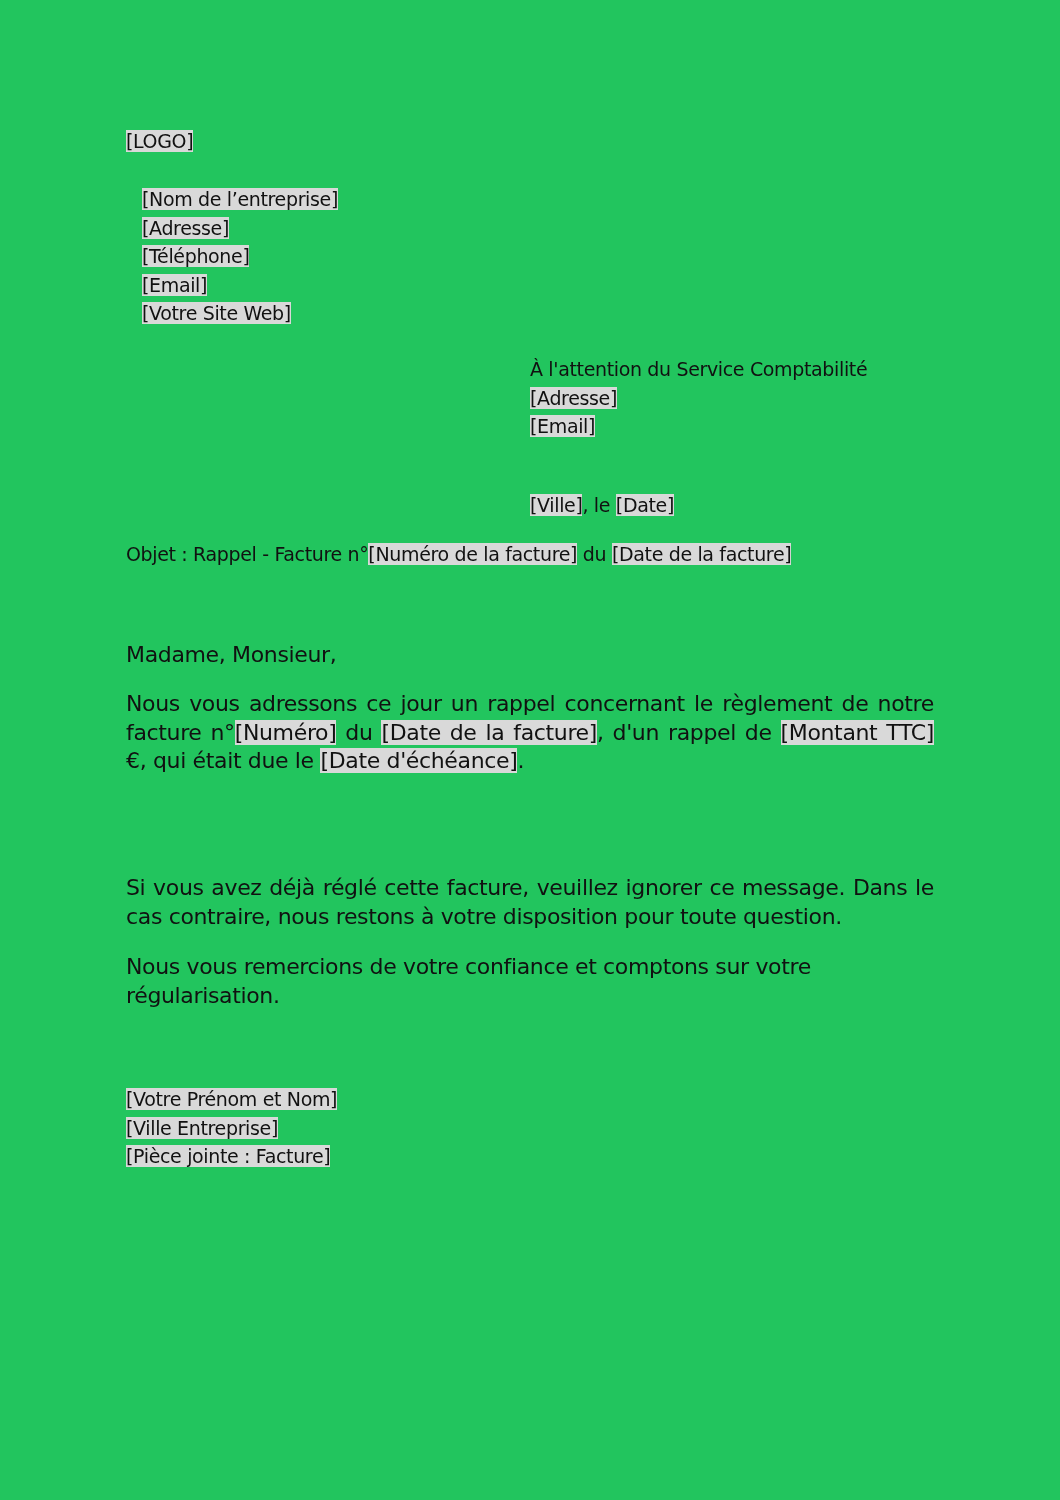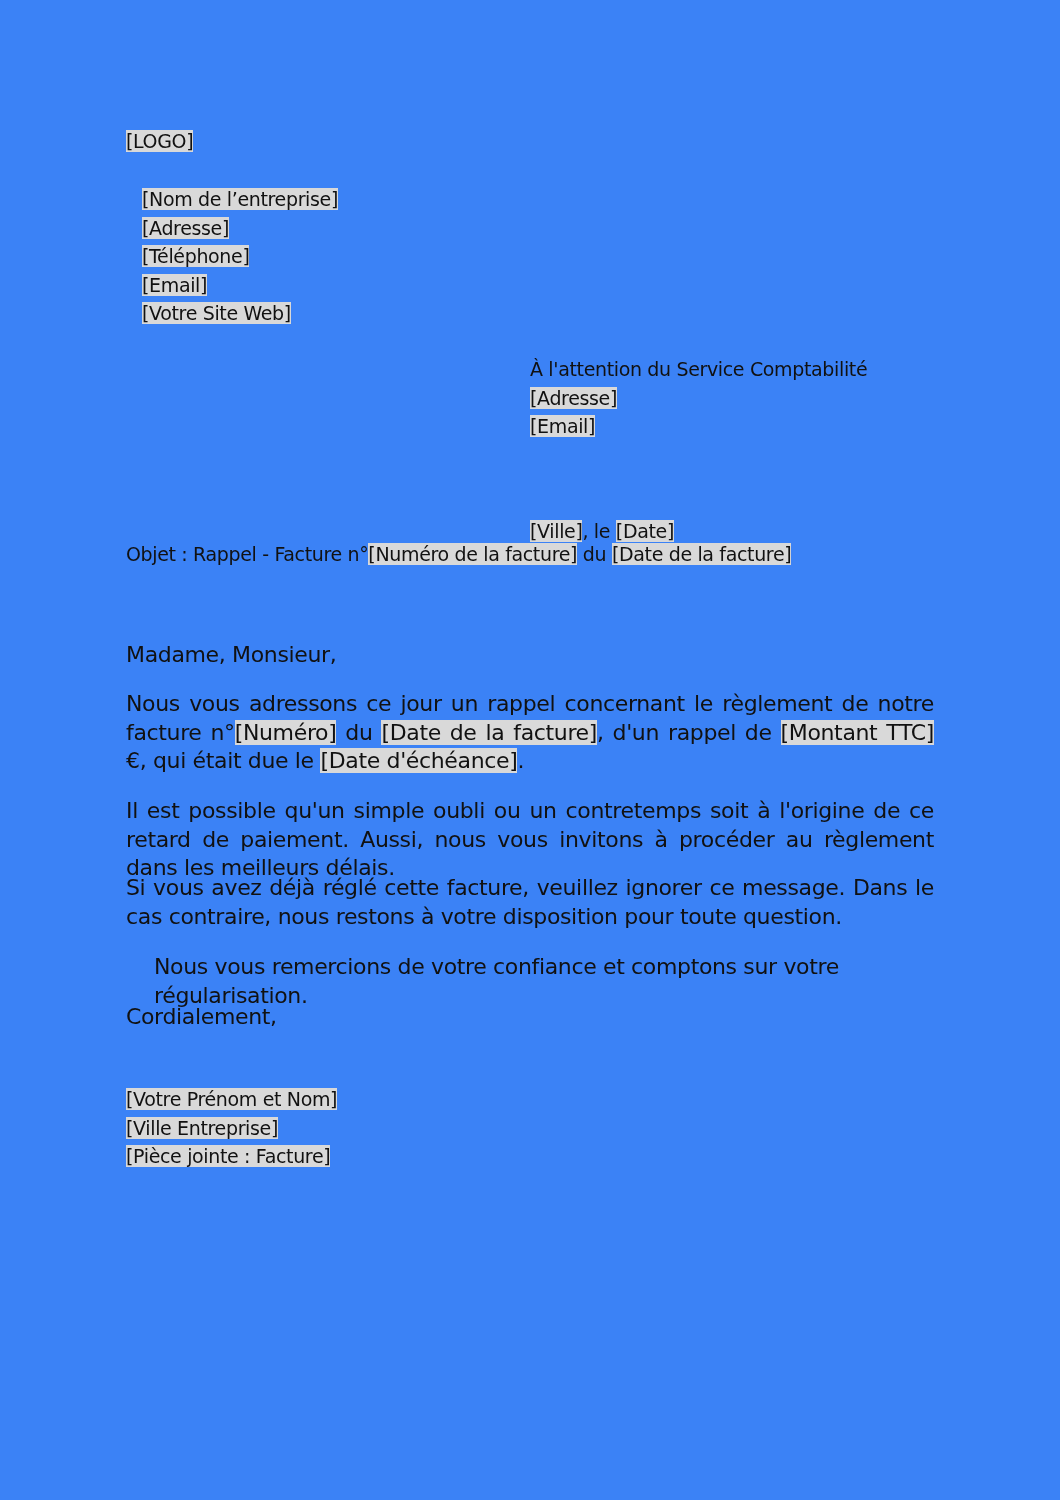--- a/index.html
+++ b/index.html
@@ -1,18 +1,18 @@
 <!DOCTYPE html>
 <html><head>
 <meta charset="utf-8">
 <style>
   html, body { margin: 0; padding: 0; background: #ffffff; }
   body { width: 1060px; height: 1500px; position: relative; overflow: hidden;
          font-family: "DejaVu Sans", sans-serif; color: #111111; }
-  .page { position: absolute; left: 0; top: 0; width: 1060px; height: 1500px; background: #3b82f6; }
+  .page { position: absolute; left: 0; top: 0; width: 1060px; height: 1500px; background: #22c55e; }
   .blk { position: absolute; font-size: 19px; line-height: 28.5px; letter-spacing: -0.35px; }
   .hl { background: #d9d9d9; }
   .line { display: block; white-space: nowrap; }
   .just { text-align: justify; text-align-last: left; width: 808px; }
   .para { position: absolute; left: 126px; width: 808px; font-size: 22px; line-height: 28.5px; letter-spacing: -0.35px; }
 </style>
 </head>
 <body>
 
 <div class="page">
@@ -28,41 +28,39 @@
     <span class="line"><span class="hl">[Email]</span></span>
     <span class="line"><span class="hl">[Votre Site Web]</span></span>
   </div>
 
   <div class="blk" style="left:530px; top:355px;">
     <span class="line">À l'attention du Service Comptabilité</span>
     <span class="line"><span class="hl">[Adresse]</span></span>
     <span class="line"><span class="hl">[Email]</span></span>
   </div>
 
-  <div class="blk" style="left:530px; top:491px;margin-top:26px;">
+  <div class="blk" style="left:530px; top:491px;">
     <span class="hl">[Ville]</span><span style="white-space:pre;">, le </span><span class="hl">[Date]</span>
   </div>
 
   <div class="blk" style="left:126px; top:540px;">
     <span>Objet : Rappel - Facture n°</span><span class="hl">[Numéro de la facture]</span><span style="white-space:pre;"> du </span><span class="hl">[Date de la facture]</span>
   </div>
 
   <div class="para" style="top:641px;">Madame, Monsieur,</div>
 
   <div class="para just" style="top:690px;">
     <span>Nous vous adressons ce jour un rappel concernant le règlement de notre facture n°</span><span class="hl">[Numéro]</span><span style="white-space:pre-wrap;"> du </span><span class="hl">[Date de la facture]</span><span>, d'un rappel de </span><span class="hl">[Montant TTC]</span><span> €, qui était due le </span><span class="hl">[Date d'échéance]</span><span>.</span>
   </div>
 
-  <div class="para just" style="top:797px;">Il est possible qu'un simple oubli ou un contretemps soit à l'origine de ce retard de paiement. Aussi, nous vous invitons à procéder au règlement dans les meilleurs délais.</div>
 
   <div class="para just" style="top:874px;">Si vous avez déjà réglé cette facture, veuillez ignorer ce message. Dans le cas contraire, nous restons à votre disposition pour toute question.</div>
 
-  <div class="para" style="top:953px;margin-left:28px;">Nous vous remercions de votre confiance et comptons sur votre régularisation.</div>
+  <div class="para" style="top:953px;">Nous vous remercions de votre confiance et comptons sur votre régularisation.</div>
 
-  <div class="para" style="top:1003px;">Cordialement,</div>
 
   <div class="blk" style="left:126px; top:1052px;margin-top:33px;">
     <span class="line"><span class="hl">[Votre Prénom et Nom]</span></span>
     <span class="line"><span class="hl">[Ville Entreprise]</span></span>
     <span class="line"><span class="hl">[Pièce jointe : Facture]</span></span>
   </div>
 
 </div>
 
 </body></html>

